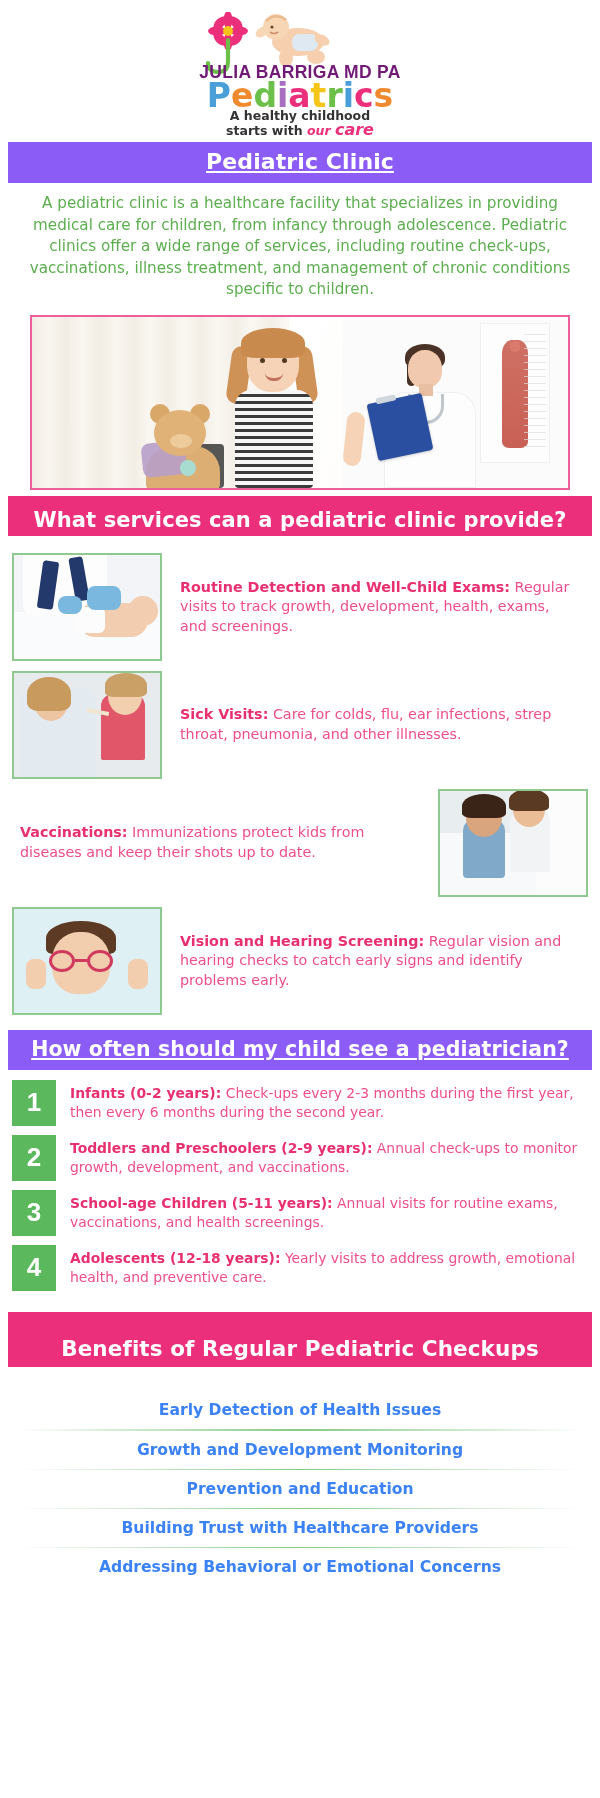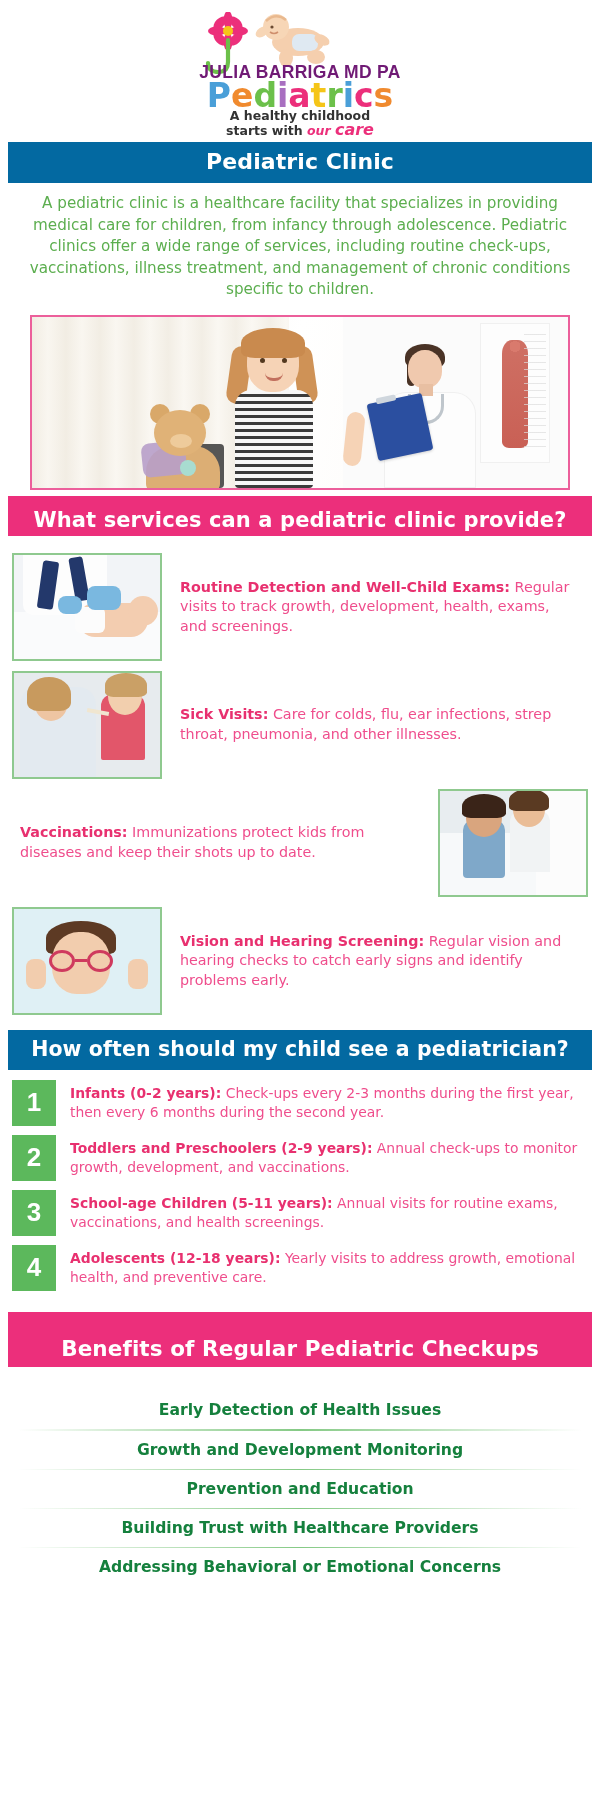--- a/index.html
+++ b/index.html
@@ -39,21 +39,21 @@
   .banner {
     margin: 6px 8px 0;
     text-align: center;
     color: #fff;
     font-weight: 700;
     font-size: 22px;
     padding: 7px 6px 9px;
     letter-spacing: 0.1px;
     font-family: "DejaVu Sans", sans-serif;
   }
-  .banner.green { background: #0369a1; }
+  .banner.green { background: #8b5cf6; text-decoration: underline; }
   .banner.pink  { background: #ec2f7b; }
   .banner.pink.services { font-size: 21px; }
   .banner.green.howoften { font-size: 20.5px; }
   .banner.pink.benefits { font-size: 21.5px; }
 
   
   .intro {
     margin: 10px 18px 0;
     text-align: center;
     color: #5cae4f;
@@ -252,21 +252,21 @@
     flex: 1; padding-left: 14px;
     color: #ef4d8c; font-size: 13.9px; line-height: 1.34;
     display: flex; align-items: center;
     font-family: "DejaVu Sans", sans-serif;
   }
   .agetext b { color: #e8306f; font-weight: 700; }
 
   
   .benefits { padding: 24px 18px 6px; }
   .benefit {
-    text-align: center; color: #15803d; font-weight: 700;
+    text-align: center; color: #3b82f6; font-weight: 700;
     font-size: 15.6px; padding: 10px 4px;
     font-family: "DejaVu Sans", sans-serif;
   }
   .bsep { height: 1px; background: linear-gradient(90deg, rgba(92,184,92,0) 0%, rgba(92,184,92,.75) 50%, rgba(92,184,92,0) 100%); }
 </style>
 </head>
 <body>
 
 <div class="page">
 

